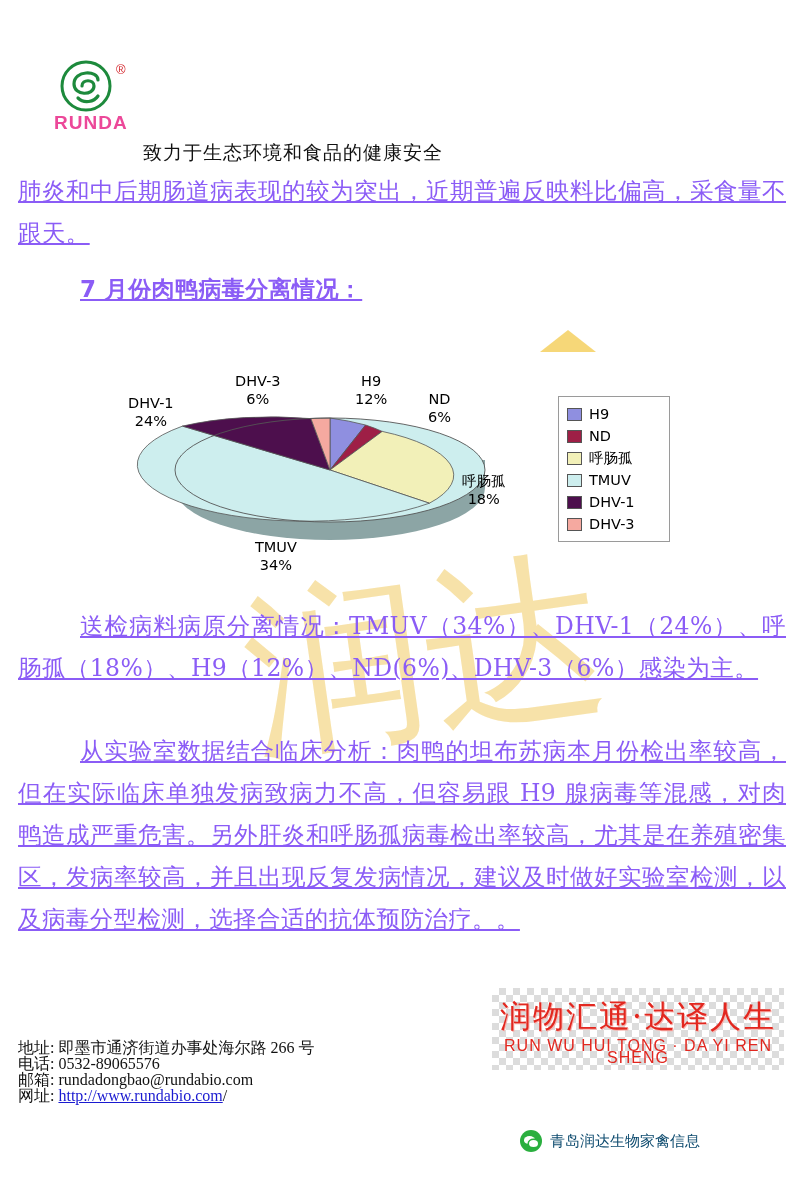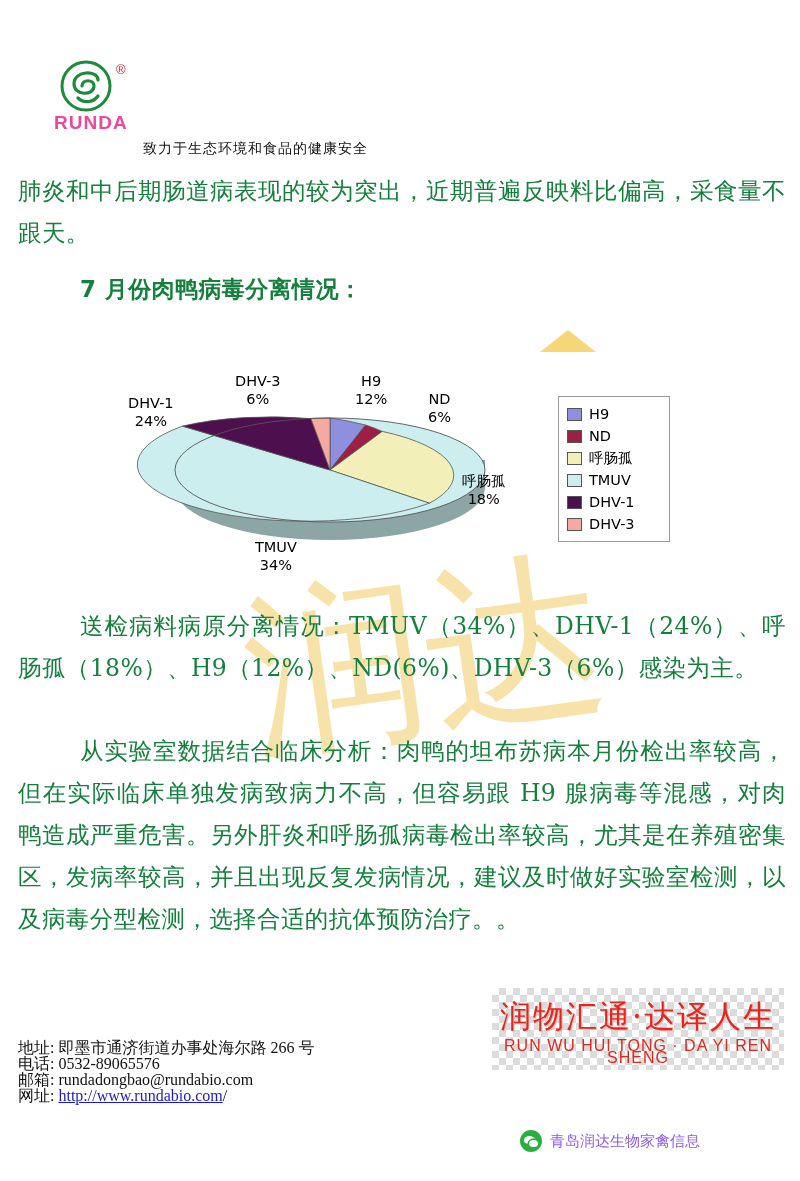--- a/index.html
+++ b/index.html
@@ -52,34 +52,35 @@
     left: 4px; top: 52px;
     font-family: "Liberation Sans", sans-serif;
     font-weight: bold;
     font-size: 19px;
     letter-spacing: 1px;
     color: #ec4899;
   }
   .slogan {
     position: absolute;
     left: 143px; top: 88px;
-    font-size: 14px;
+    font-size: 19px;
     letter-spacing: 1px;
     color: #111;
     font-family: "DejaVu Sans", sans-serif;
   }
 
   
   .para {
     position: absolute;
     font-size: 23.5px;
     line-height: 42px;
     letter-spacing: 0.4px;
-    color: #15803d;
+    color: #8b5cf6;
     font-family: "DejaVu Serif", serif;
+    text-decoration: underline;
   }
   .p-intro {
     left: 18px; top: 170px;
     width: 768px;
     text-align: justify;
   }
   .p-title {
     left: 80px; top: 268px;
     width: 700px;
     font-weight: bold;
@@ -221,21 +222,21 @@
     position: absolute;
     left: 9px; top: 10px;
     width: 9px; height: 7px;
     background: #fff;
     border-radius: 50%;
     box-shadow: 0 0 0 1.5px #2aaf3f;
   }
   .wechat-text {
     font-family: "DejaVu Sans", sans-serif;
     font-size: 15px;
-    color: #8b5cf6;
+    color: #0c4a6e;
   }
 
   
   .corner-tri {
     position: absolute;
     left: 540px; top: 330px;
     width: 0; height: 0;
     border-left: 28px solid transparent;
     border-right: 28px solid transparent;
     border-bottom: 22px solid #f4d060;

